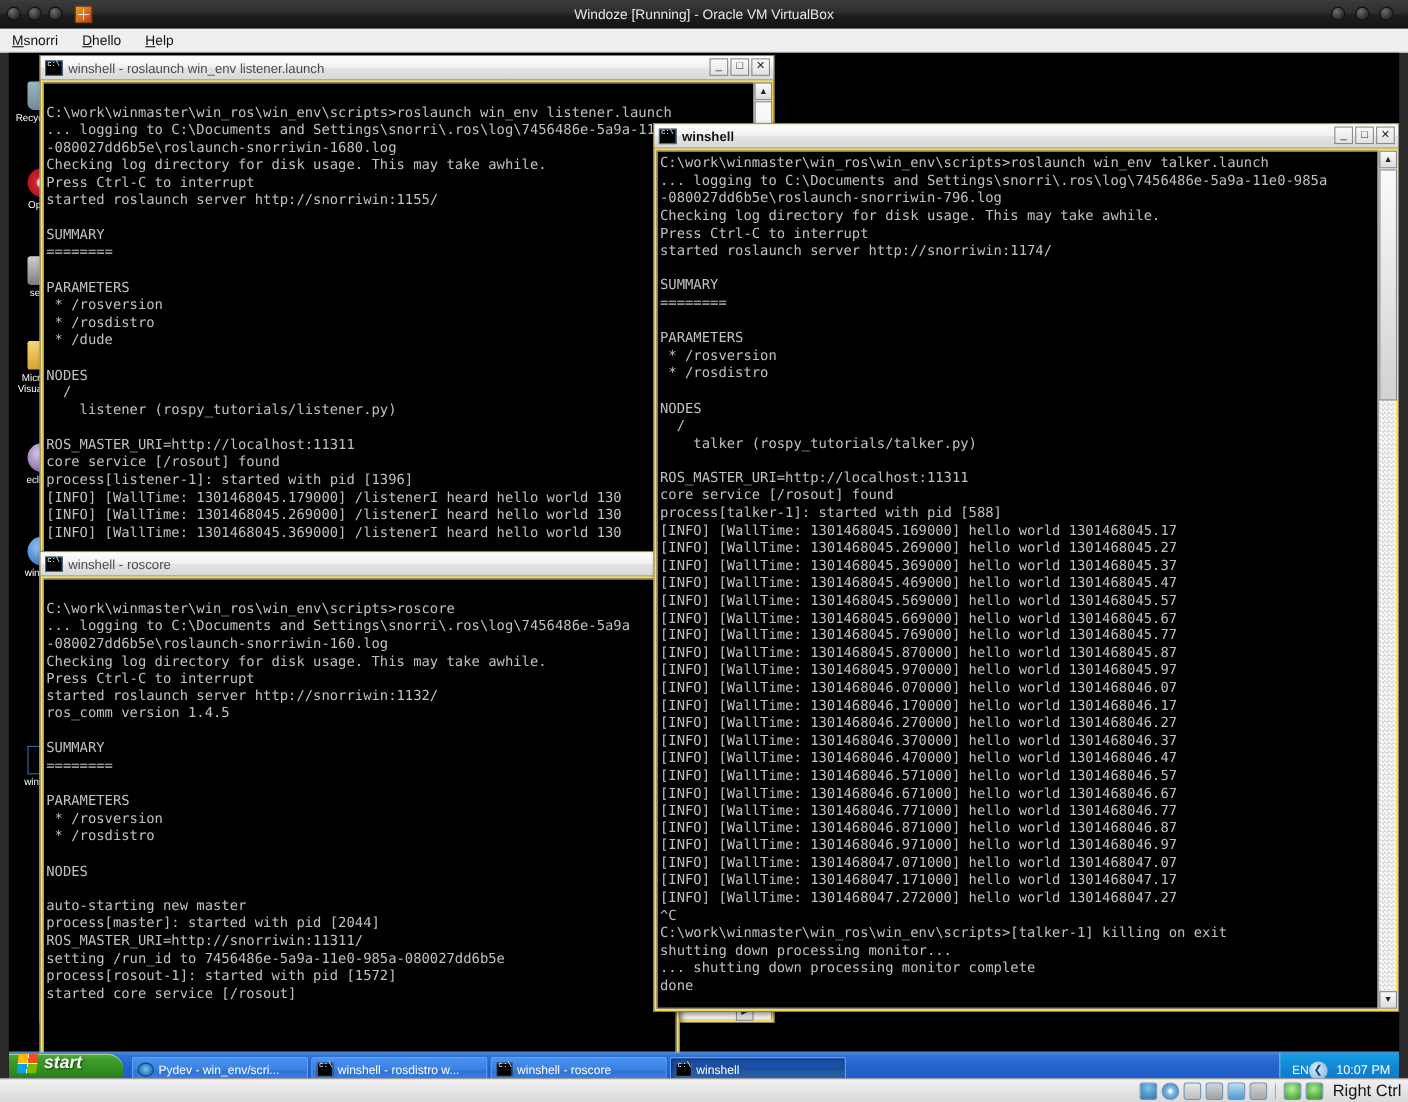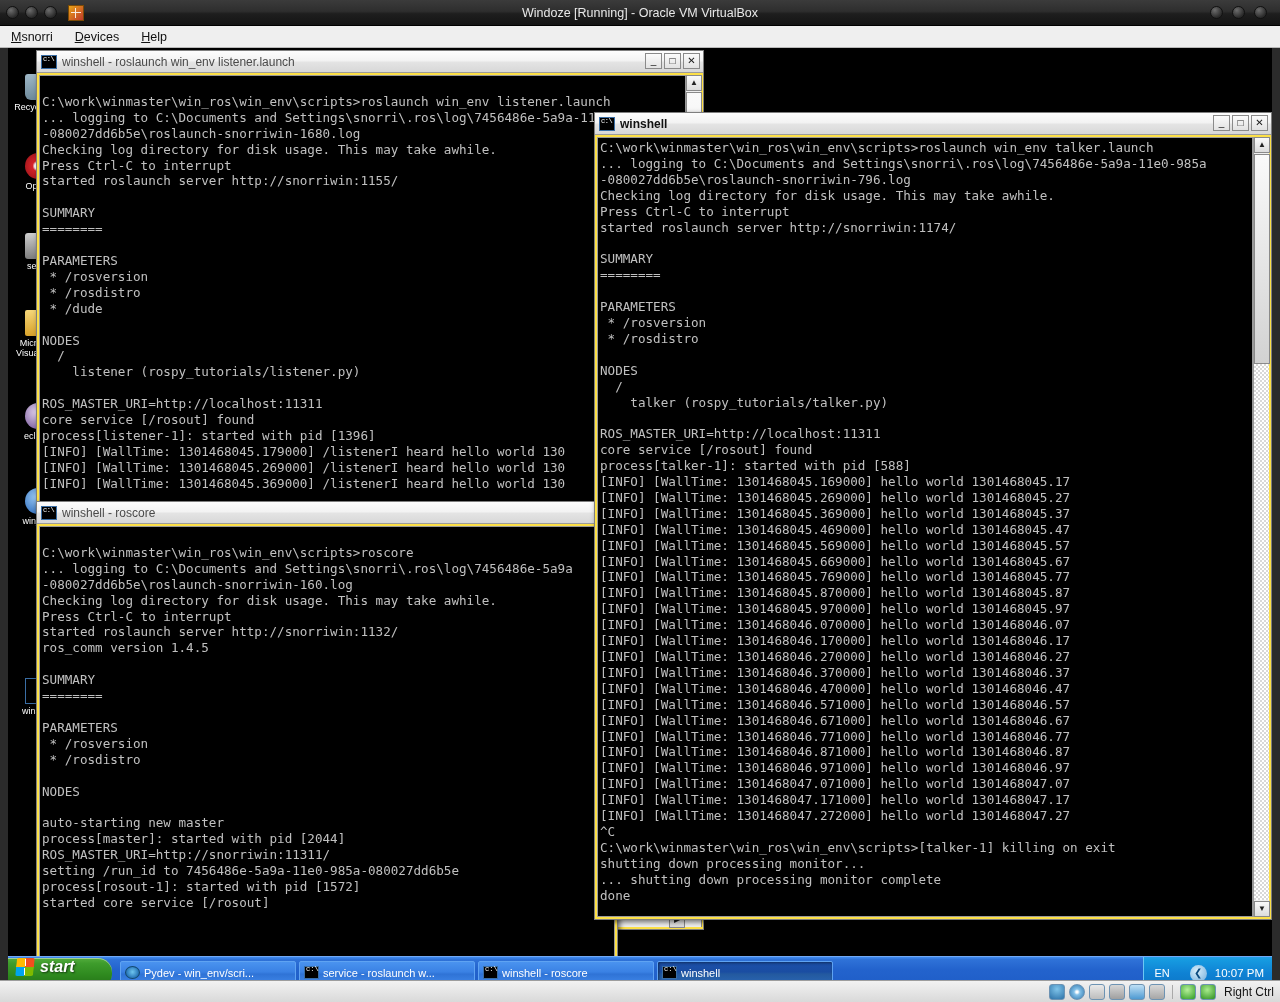--- a/index.html
+++ b/index.html
@@ -193,21 +193,21 @@
       conic-gradient(from 0deg at 50% 50%, #f24e1e 0% 25%, #7fba00 25% 50%, #00a4ef 50% 75%, #ffb900 75% 100%);
     border-radius: 2px;
     transform: skewX(-6deg);
   }
   #start-label {
     margin-left: 6px; color: #fff; font-size: 16px; font-style: italic;
     font-weight: bold; text-shadow: 1px 1px 2px rgba(0,0,0,.6);
   }
   #task-buttons { display: flex; align-items: center; margin-left: 8px; gap: 3px; }
   .task-btn {
-    height: 24px; width: 176px;
+    height: 24px; width: 160px;
     display: flex; align-items: center;
     background: linear-gradient(to bottom, #4a93ef 0%, #3a81e4 45%, #2f73d6 55%, #3f86e8 100%);
     border: 1px solid #5fa3f2;
     border-radius: 2px;
     color: #fff; font-size: 11px;
     overflow: hidden; white-space: nowrap;
     padding: 0 4px;
   }
   .task-btn.active {
     background: linear-gradient(to bottom, #1b4fa8 0%, #1a4da2 45%, #23599f 55%, #2a66b4 100%);
@@ -226,21 +226,21 @@
     border-radius: 50%; border: 1px solid #13496f;
   }
   .task-ico.pydev::after { content: ""; }
   #tray {
     position: absolute; right: 0; top: 0; height: 32px;
     display: flex; align-items: center; padding: 0 8px 0 10px;
     background: linear-gradient(to bottom, #23a0e8 0%, #169ae0 10%, #0f82d4 50%, #0c74c4 100%);
     border-left: 1px solid #6cc7f3;
   }
   #tray-lang {
-    color: #fff; font-size: 11px; margin-right: 20px;
+    color: #fff; font-size: 11px; margin-right: 0;
   }
   #tray-chevron {
     width: 17px; height: 17px; border-radius: 50%;
     background: radial-gradient(circle at 40% 35%, #d8eefb, #8fbfe4 70%, #5f97c4);
     color: #0b4a7f; font-size: 10px; text-align: center; line-height: 16px;
     margin-right: 8px;
   }
   #tray-clock { color: #fff; font-size: 11.5px; }
 
   
@@ -261,42 +261,42 @@
   .status-ico.hdd { background: radial-gradient(circle at 50% 30%, #7fc4ea, #2d72a8); }
   .status-ico.cd  { background: radial-gradient(circle at 50% 50%, #fff 10%, #84c1e8 30%, #2f76ad 100%); border-radius:50%; }
   .status-ico.usb { background: linear-gradient(to bottom,#e9e9e9,#bdbdbd); }
   .status-ico.net { background: linear-gradient(to bottom,#d6d6d6,#9f9f9f); }
   .status-ico.shf { background: linear-gradient(to bottom,#bfe0f5,#4e9ad2); }
   .status-ico.vrd { background: linear-gradient(to bottom,#d8d8d8,#a6a6a6); }
   .status-ico.green { background: radial-gradient(circle at 45% 35%, #b6f09a, #2f9b22); }
   .status-ico.green2 { background: radial-gradient(circle at 45% 35%, #a8ec8d, #2d8e1f); }
   .status-sep { width: 1px; height: 14px; background: #a9a9a9; margin: 0 3px; }
   #status-hostkey {
-    font-size: 12px; color: #141414; margin-left: 4px; white-space: nowrap;
+    font-size: 15px; color: #141414; margin-left: 4px; white-space: nowrap;
   }
 </style>
 </head>
 <body>
 
 <div id="vbox-window">
 
   <div id="vbox-titlebar">
     <div class="vb-dot" id="vb-dot-1"></div>
     <div class="vb-dot" id="vb-dot-2"></div>
     <div class="vb-dot" id="vb-dot-3"></div>
     <div id="vbox-appicon"></div>
     <div id="vbox-title-text">Windoze [Running] - Oracle VM VirtualBox</div>
     <div class="vb-dot" id="vb-dot-r1"></div>
     <div class="vb-dot" id="vb-dot-r2"></div>
     <div class="vb-dot" id="vb-dot-r3"></div>
   </div>
 
   <div id="vbox-menubar">
     <div class="menu-item"><u>M</u><span>snorri</span></div>
-    <div class="menu-item"><u>D</u><span>evices</span></div>
+    <div class="menu-item"><u>D</u><span>hello</span></div>
     <div class="menu-item"><u>H</u><span>elp</span></div>
   </div>
 
   <div id="guest-screen">
 
     <div class="desk-icon" style="top:26px;">
       <span class="glyph" style="background:linear-gradient(to bottom,#9fb8c8,#6e8a9b);border-radius:3px 3px 6px 6px;"></span>
       <span>Recycle Bin</span>
     </div>
     <div class="desk-icon" style="top:105px;">
@@ -480,21 +480,21 @@
         <div id="start-flag"></div>
         <div id="start-label">start</div>
       </div>
       <div id="task-buttons">
         <div class="task-btn">
           <span class="task-ico pydev"></span>
           <span>Pydev - win_env/scri...</span>
         </div>
         <div class="task-btn">
           <span class="task-ico"></span>
-          <span>service - roslaunch w...</span>
+          <span>winshell - rosdistro w...</span>
         </div>
         <div class="task-btn">
           <span class="task-ico"></span>
           <span>winshell - roscore</span>
         </div>
         <div class="task-btn active">
           <span class="task-ico"></span>
           <span>winshell</span>
         </div>
       </div>

